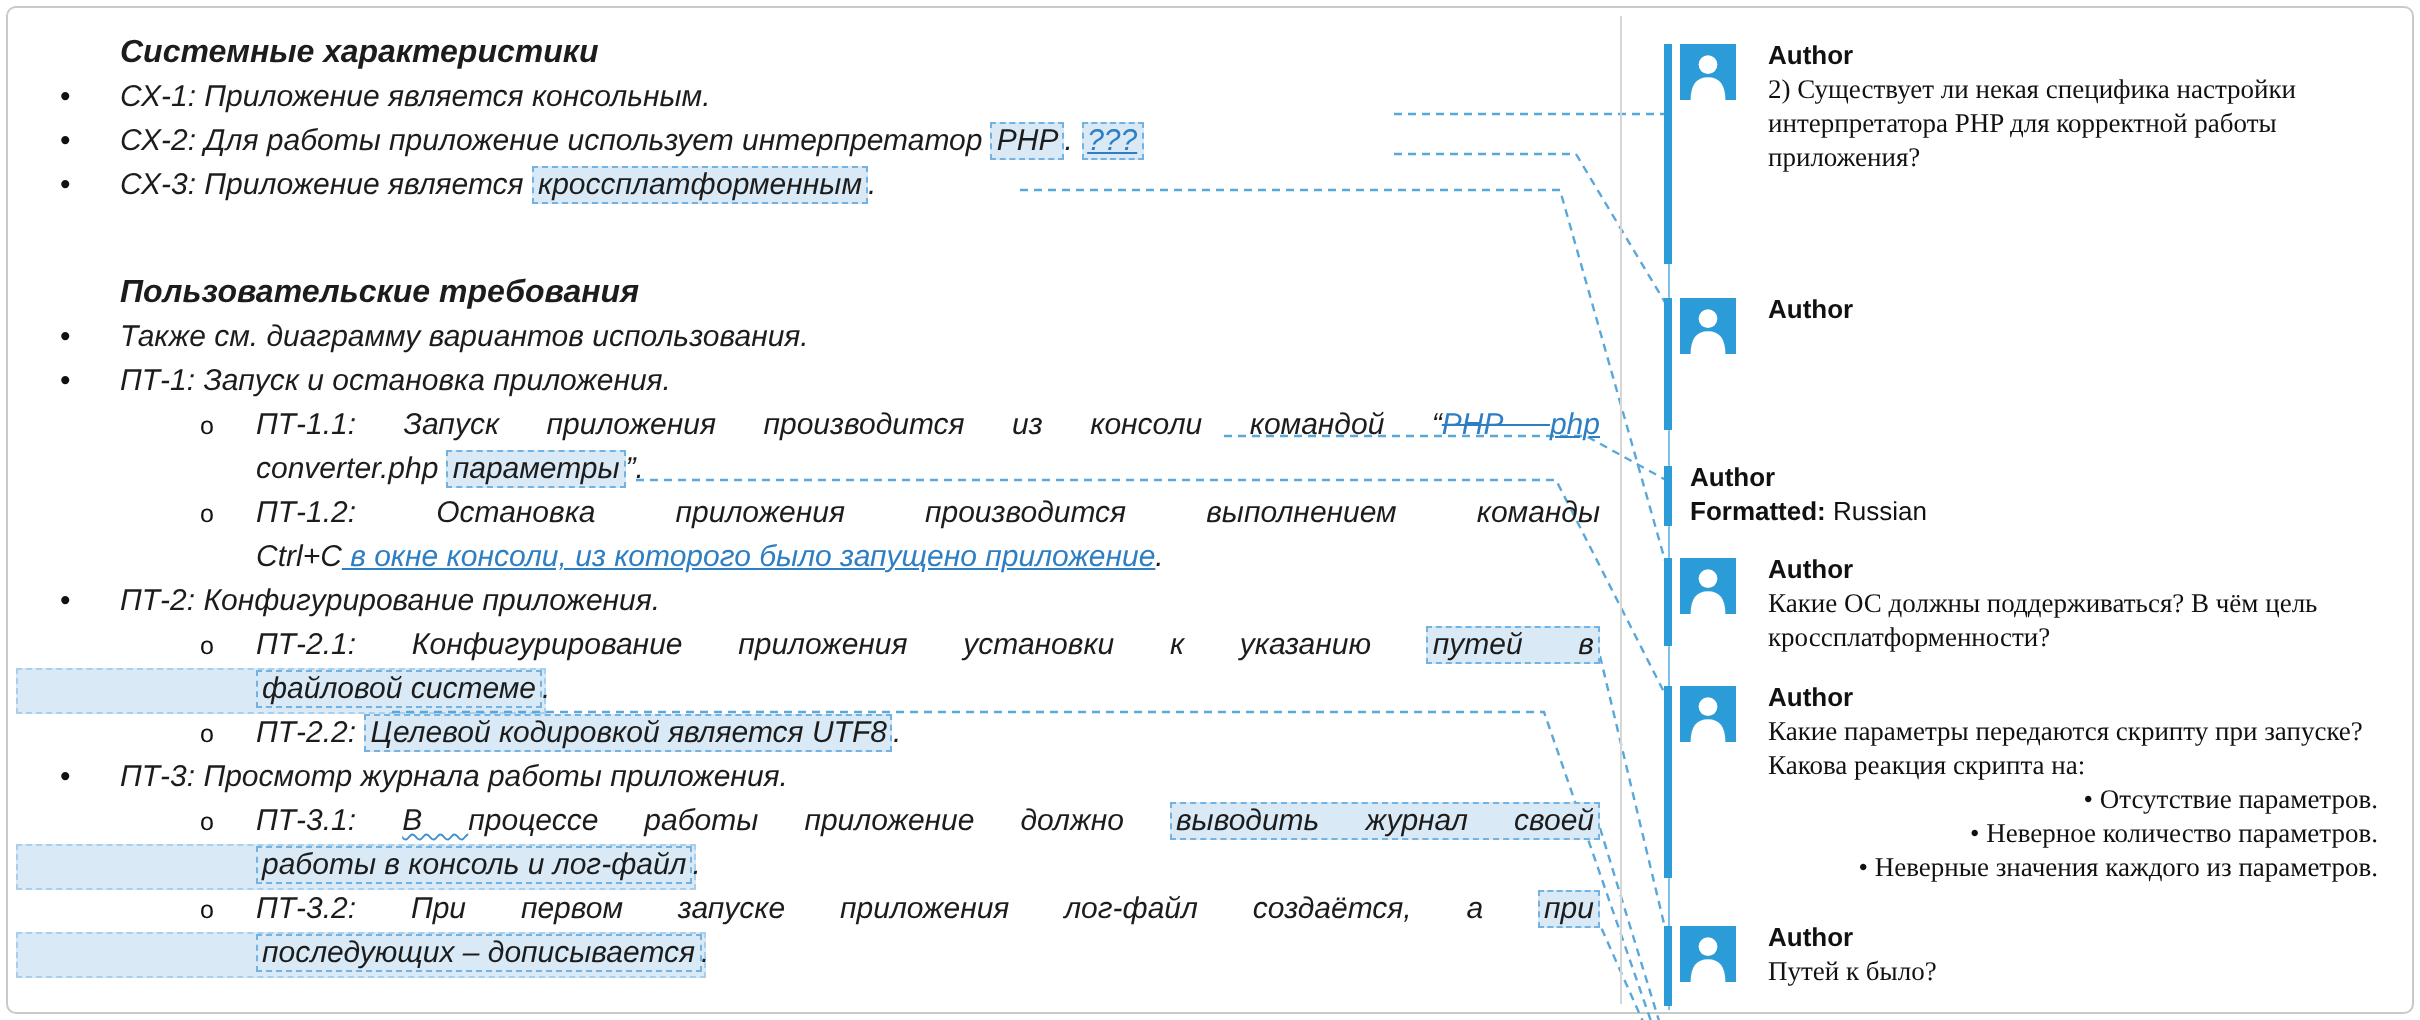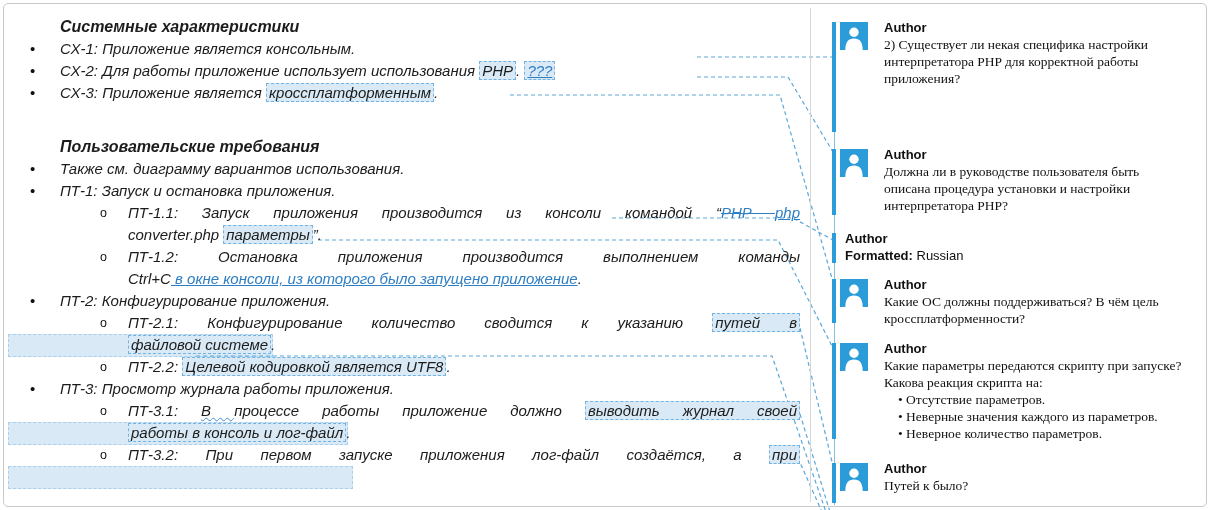--- a/index.html
+++ b/index.html
@@ -33,21 +33,21 @@
   .bar-thin{position:absolute;left:834px;top:22px;height:483px;width:1px;background:#7fc0e4;}
   .bar-seg{position:absolute;left:832px;width:4px;background:#2b9cd8;}
   
   #comments{position:absolute;left:840px;top:0;width:364px;}
   .comment{position:absolute;left:0;right:15px;}
   .avatar{position:absolute;left:0;top:2px;}
   .c-body{margin-left:44px;font-family:"Liberation Serif",serif;font-size:13.5px;line-height:17px;color:#111;}
   .comment.formatted .c-body{margin-left:5px;font-family:"Liberation Sans",sans-serif;font-size:13px;line-height:17px;}
   .c-author{font-family:"Liberation Sans",sans-serif;font-weight:bold;font-size:13px;line-height:16px;color:#111;}
   .c-par{margin:0;}
-  .c-bullets{margin:0;padding:0 0 0 14px;list-style:none;}
+  .c-bullets{margin:0;padding:0 0 0 14px;list-style:none;text-align:right;}
   .c-bullets li::before{content:"• ";}
   .c-fmt-label{font-weight:bold;}
   svg.connectors{position:absolute;inset:0;pointer-events:none;}
 </style>
 </head>
 <body>
 
 <div class="frame"></div>
 
 <svg class="connectors" width="1210" height="510">
@@ -60,40 +60,41 @@
     <polyline points="800,328 833,466"></polyline>
     <polyline points="196,356 772,356 826,512"></polyline>
     <polyline points="800,414 830,512"></polyline>
     <polyline points="798,458 822,512"></polyline>
   </g>
 </svg>
 
 <div id="doc-lines">
     <div class="line heading" style="top: 16px;"><span class="seg n">Системные характеристики</span></div>
     <div class="line b1" style="top: 38px;"><span class="mk mk1">•</span><span class="seg n">СХ-1: Приложение является консольным.</span></div>
-    <div class="line b1" style="top: 60px;"><span class="mk mk1">•</span><span class="seg n">СХ-2: Для работы приложение использует использования </span><span class="seg hl">PHP</span><span class="seg n">. </span><span class="seg inshl">???</span></div>
+    <div class="line b1" style="top: 60px;"><span class="mk mk1">•</span><span class="seg n">СХ-2: Для работы приложение использует интерпретатор </span><span class="seg hl">PHP</span><span class="seg n">. </span><span class="seg inshl">???</span></div>
     <div class="line b1" style="top: 82px;"><span class="mk mk1">•</span><span class="seg n">СХ-3: Приложение является </span><span class="seg hl">кроссплатформенным</span><span class="seg n">.</span></div>
     <div class="line heading" style="top: 136px;"><span class="seg n">Пользовательские требования</span></div>
     <div class="line b1" style="top: 158px;"><span class="mk mk1">•</span><span class="seg n">Также см. диаграмму вариантов использования.</span></div>
     <div class="line b1" style="top: 180px;"><span class="mk mk1">•</span><span class="seg n">ПТ-1: Запуск и остановка приложения.</span></div>
     <div class="line b2 justify" style="top: 202px;"><span class="mk mk2">o</span><span class="seg n">ПТ-1.1: Запуск приложения производится из консоли командой “</span><span class="seg del">PHP </span><span class="seg ins">php</span></div>
     <div class="line cont" style="top: 224px;"><span class="seg n">converter.php </span><span class="seg hl">параметры</span><span class="seg n">”.</span></div>
     <div class="line b2 justify" style="top: 246px;"><span class="mk mk2">o</span><span class="seg n">ПТ-1.2: Остановка приложения производится выполнением команды</span></div>
     <div class="line cont" style="top: 268px;"><span class="seg n">Ctrl+C</span><span class="seg ins"> в окне консоли, из которого было запущено приложение</span><span class="seg n">.</span></div>
     <div class="line b1" style="top: 290px;"><span class="mk mk1">•</span><span class="seg n">ПТ-2: Конфигурирование приложения.</span></div>
-    <div class="line b2 justify" style="top: 312px;"><span class="mk mk2">o</span><span class="seg n">ПТ-2.1: Конфигурирование количество сводится к указанию </span><span class="seg hl">путей в</span></div>
+    <div class="line b2 justify" style="top: 312px;"><span class="mk mk2">o</span><span class="seg n">ПТ-2.1: Конфигурирование приложения установки к указанию </span><span class="seg hl">путей в</span></div>
     <div class="band" style="top: 334px; width: 263.016px;"></div>
     <div class="line cont" style="top: 334px;"><span class="seg hl">файловой системе</span><span class="seg n">.</span></div>
     <div class="line b2" style="top: 356px;"><span class="mk mk2">o</span><span class="seg n">ПТ-2.2: </span><span class="seg hl">Целевой кодировкой является UTF8</span><span class="seg n">.</span></div>
     <div class="line b1" style="top: 378px;"><span class="mk mk1">•</span><span class="seg n">ПТ-3: Просмотр журнала работы приложения.</span></div>
     <div class="line b2 justify" style="top: 400px;"><span class="mk mk2">o</span><span class="seg n">ПТ-3.1: </span><span class="seg sq">В </span><span class="seg n">процессе работы приложение должно </span><span class="seg hl">выводить журнал своей</span></div>
     <div class="band" style="top: 422px; width: 338.25px;"></div>
     <div class="line cont" style="top: 422px;"><span class="seg hl">работы в консоль и лог-файл</span><span class="seg n">.</span></div>
     <div class="line b2 justify" style="top: 444px;"><span class="mk mk2">o</span><span class="seg n">ПТ-3.2: При первом запуске приложения лог-файл создаётся, а </span><span class="seg hl">при</span></div>
     <div class="band" style="top: 466px; width: 342.547px;"></div>
+    <div class="line cont" style="top: 466px;"><span class="seg hl">последующих – дописывается</span><span class="seg n">.</span></div>
   </div>
 
 <div class="separator"></div>
 <div class="bar-thin"></div>
 <div id="bar-segs">
     <div class="bar-seg" style="top: 22px; height: 110px;"></div>
     <div class="bar-seg" style="top: 149px; height: 66px;"></div>
     <div class="bar-seg" style="top: 233px; height: 30px;"></div>
     <div class="bar-seg" style="top: 279px; height: 44px;"></div>
     <div class="bar-seg" style="top: 343px; height: 96px;"></div>
@@ -113,21 +114,20 @@
       </div>
     </div>
     <div class="comment" style="top: 147px;">
       <svg class="avatar" width="28" height="28" viewBox="0 0 28 28">
         <rect width="28" height="28" fill="#2b9cd8"></rect>
         <circle cx="14" cy="10.3" r="4.7" fill="#ffffff"></circle>
         <path d="M5.3 28 Q5.3 16.6 14 16.6 Q22.7 16.6 22.7 28 Z" fill="#ffffff"></path>
       </svg>
       <div class="c-body">
         <div class="c-author">Author</div>
-        <div class="c-par">Должна ли в руководстве пользователя быть описана процедура установки и настройки интерпретатора PHP?</div>
       </div>
     </div>
     <div class="comment formatted" style="top: 231px;">
       <div class="c-body">
         <div class="c-author">Author</div>
         <div class="c-fmt"><span class="c-fmt-label">Formatted:</span><span> Russian</span></div>
       </div>
     </div>
     <div class="comment" style="top: 277px;">
       <svg class="avatar" width="28" height="28" viewBox="0 0 28 28">
@@ -144,22 +144,22 @@
       <svg class="avatar" width="28" height="28" viewBox="0 0 28 28">
         <rect width="28" height="28" fill="#2b9cd8"></rect>
         <circle cx="14" cy="10.3" r="4.7" fill="#ffffff"></circle>
         <path d="M5.3 28 Q5.3 16.6 14 16.6 Q22.7 16.6 22.7 28 Z" fill="#ffffff"></path>
       </svg>
       <div class="c-body">
         <div class="c-author">Author</div>
         <div class="c-par">Какие параметры передаются скрипту при запуске? Какова реакция скрипта на:</div>
         <ul class="c-bullets">
           <li>Отсутствие параметров.</li>
+          <li>Неверное количество параметров.</li>
           <li>Неверные значения каждого из параметров.</li>
-          <li>Неверное количество параметров.</li>
         </ul>
       </div>
     </div>
     <div class="comment" style="top: 461px;">
       <svg class="avatar" width="28" height="28" viewBox="0 0 28 28">
         <rect width="28" height="28" fill="#2b9cd8"></rect>
         <circle cx="14" cy="10.3" r="4.7" fill="#ffffff"></circle>
         <path d="M5.3 28 Q5.3 16.6 14 16.6 Q22.7 16.6 22.7 28 Z" fill="#ffffff"></path>
       </svg>
       <div class="c-body">

